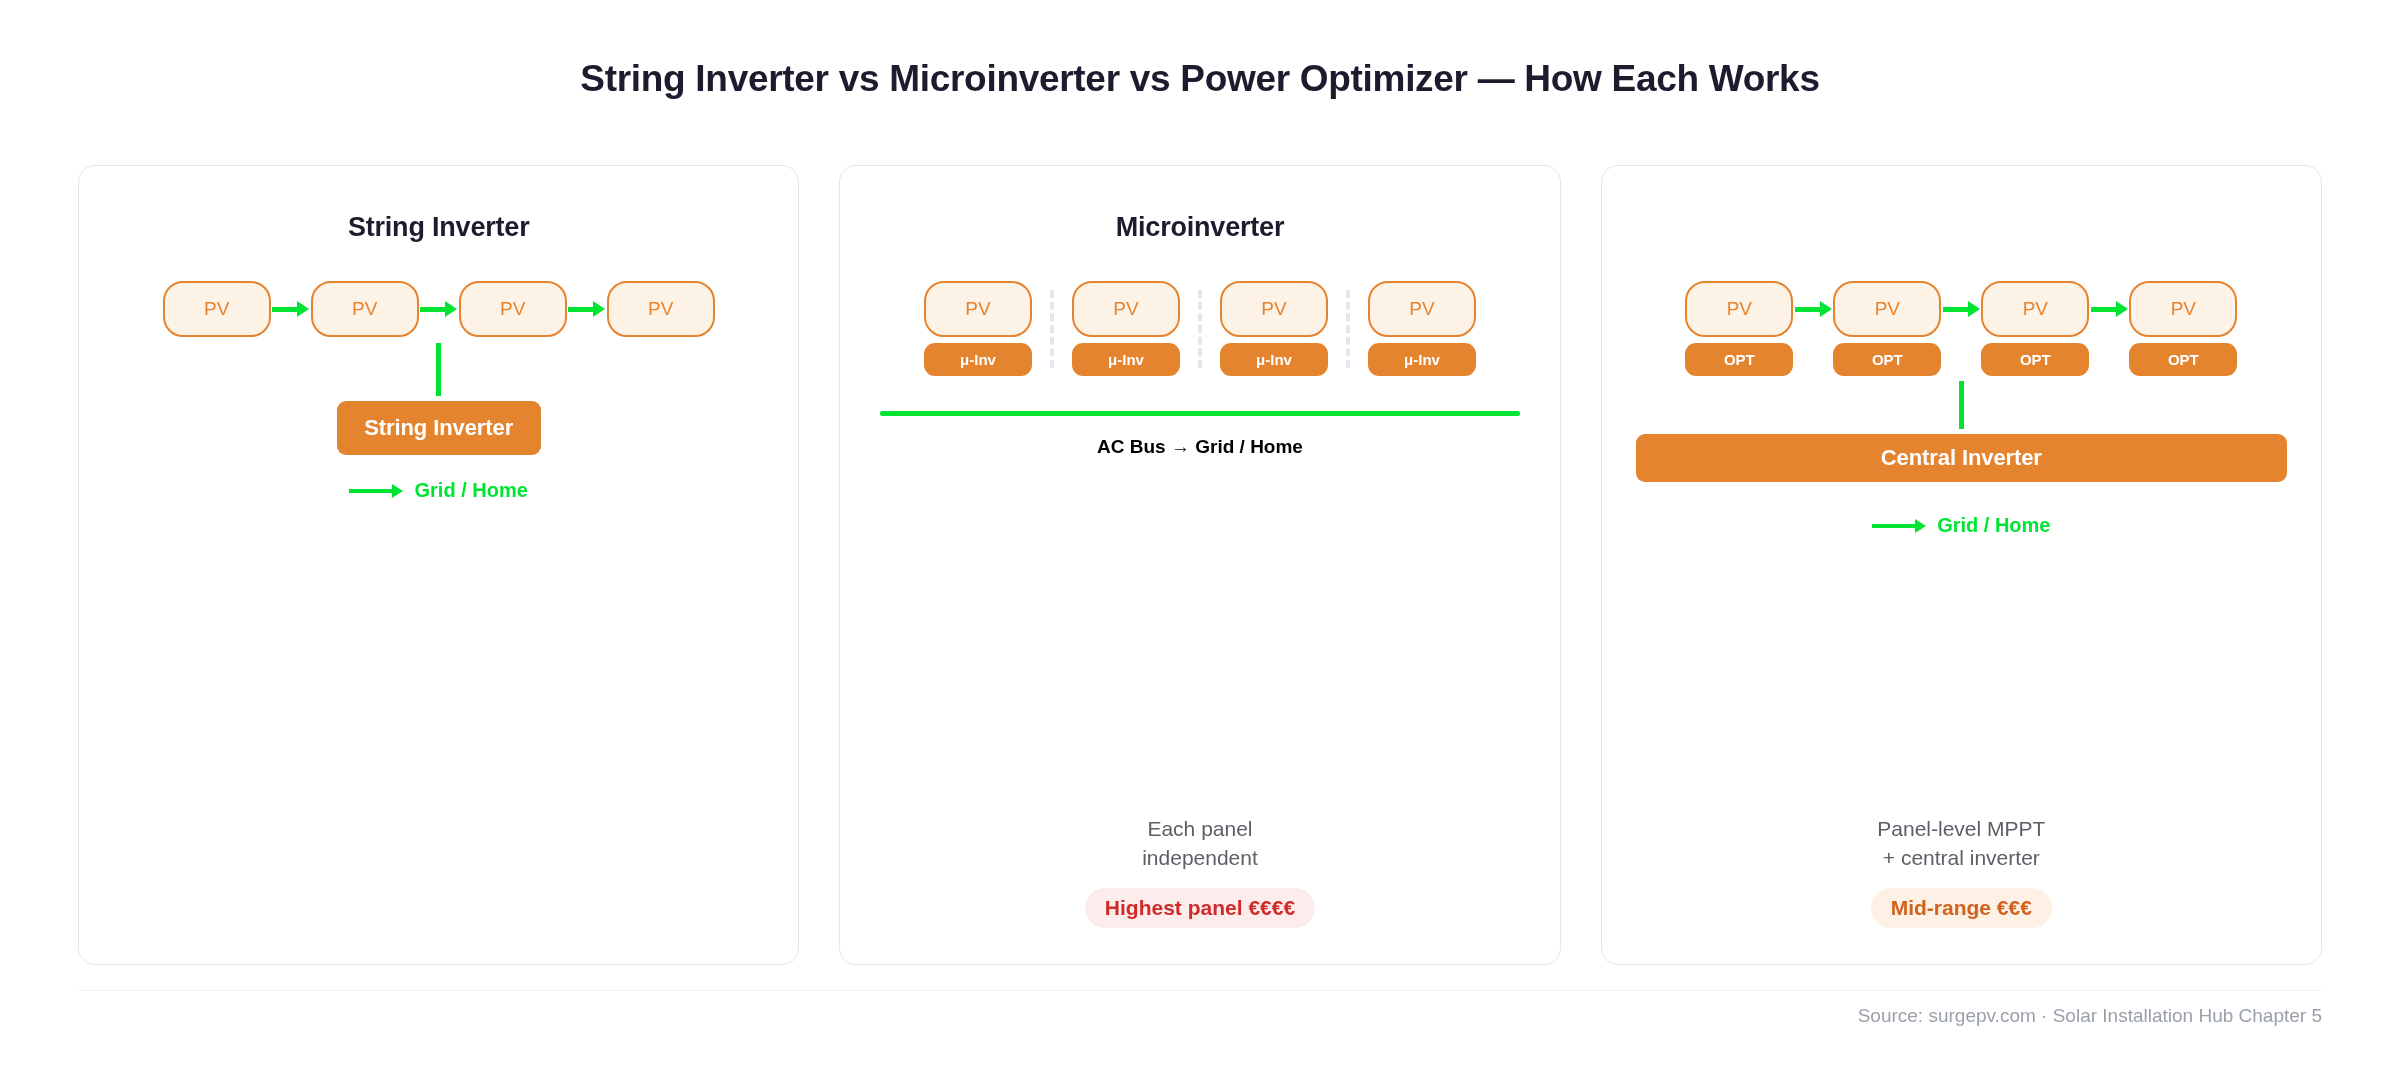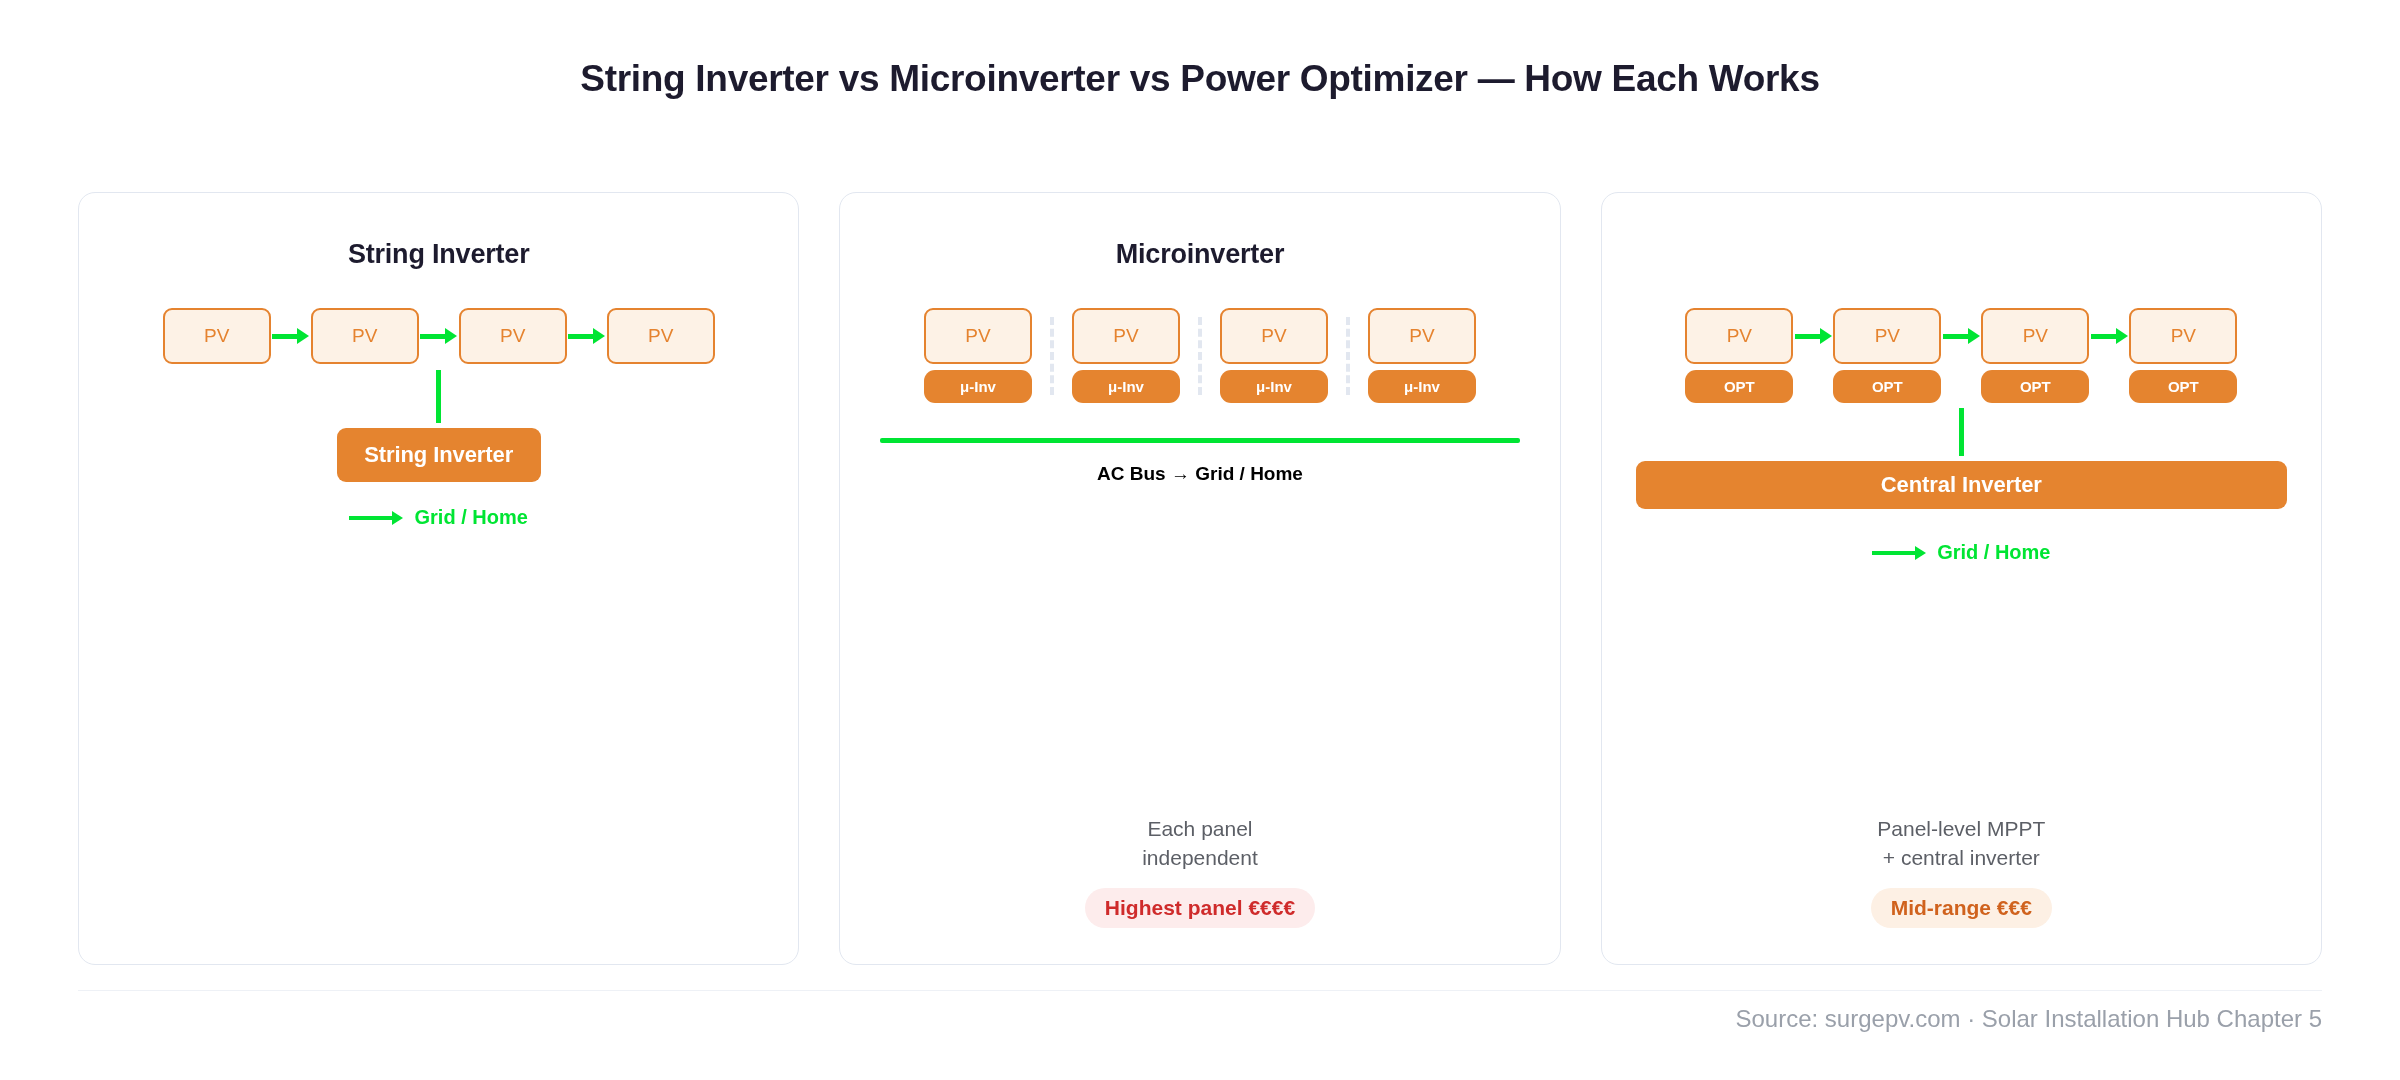--- a/index.html
+++ b/index.html
@@ -43,21 +43,20 @@
     gap: 40px;
   }
 
   .card {
     position: relative;
     flex: 1 1 0;
     background: #ffffff;
     border: 1.6px solid #e2e7f0;
     border-radius: 17px;
     overflow: hidden;
-    margin-top: 27px;
   }
 
   .card-title {
     position: absolute;
     top: 46px;
     left: 0;
     width: 100%;
     text-align: center;
     font-size: 27px;
     font-weight: 700;
@@ -79,21 +78,21 @@
     display: flex;
     align-items: flex-start;
     justify-content: center;
   }
 
   .pv-box {
     width: 108px;
     height: 56px;
     border: 2.6px solid #e5832f;
     background: #fdf2e6;
-    border-radius: 9px;
+    border-radius: 20px;
     display: flex;
     align-items: center;
     justify-content: center;
     font-size: 19px;
     color: #e5832f;
     font-weight: 400;
   }
 
   .dev-box {
     width: 108px;
@@ -248,21 +247,21 @@
     top: 990px;
     left: 78px;
     width: 2244px;
     height: 1px;
     background: #eef1f6;
   }
   .footer-source {
     position: absolute;
     top: 1005px;
     right: 78px;
-    font-size: 24px;
+    font-size: 19px;
     color: #9aa0aa;
   }
 </style>
 </head>
 <body>
 
 <div class="page">
 
   <div class="page-title">String Inverter vs Microinverter vs Power Optimizer — How Each Works</div>
 

